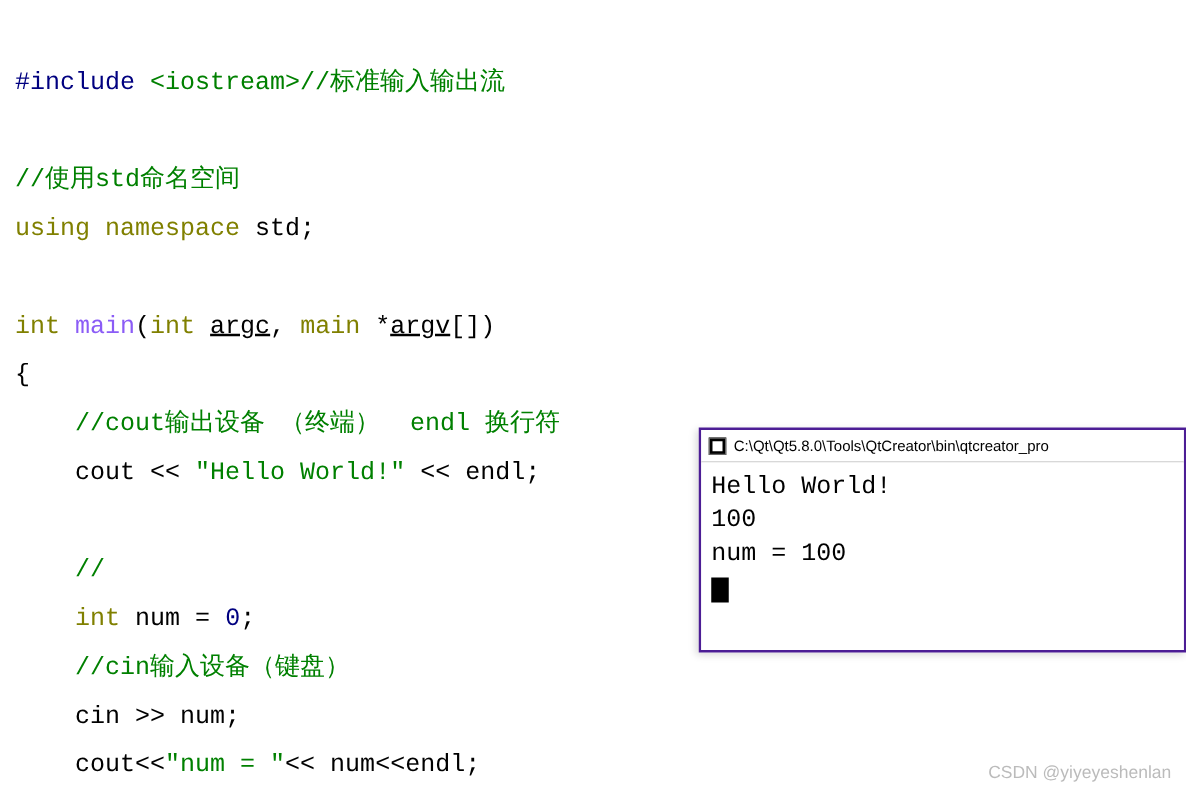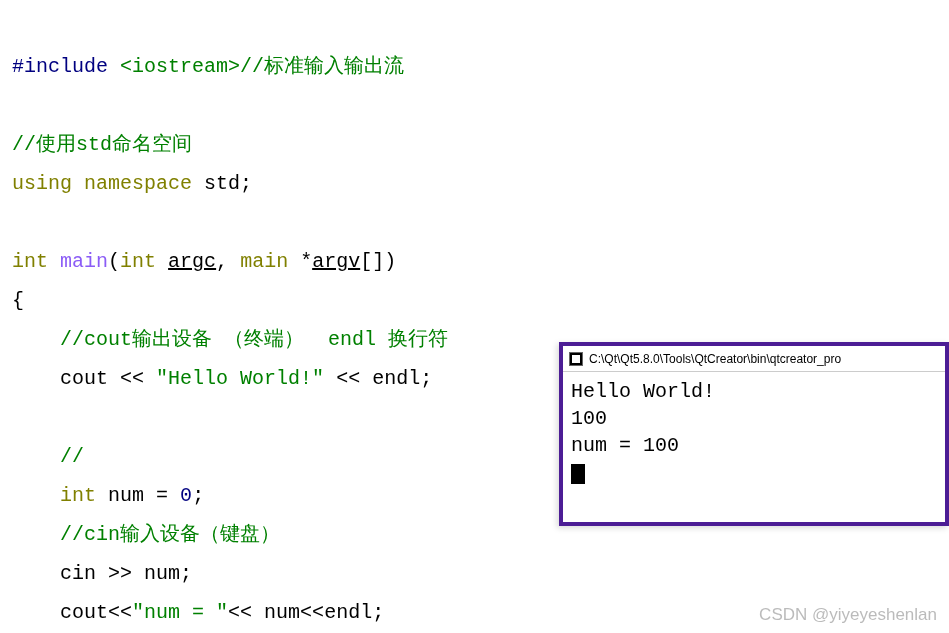--- a/index.html
+++ b/index.html
@@ -32,21 +32,21 @@
     .op { color: #000000; }
     .func { color: #8b5cf6; }
     .underline { text-decoration: underline; }
     
     .terminal-window {
       position: absolute;
       right: 0;
       top: 342px;
       width: 390px;
       background: #ffffff;
-      border: 4px solid #4c1d95;
+      border: 2px solid #4c1d95;
       box-shadow: -2px 2px 6px rgba(0,0,0,0.15);
     }
     .terminal-titlebar {
       height: 26px;
       background: #ffffff;
       border-bottom: 1px solid #ccc;
       display: flex;
       align-items: center;
       padding: 0 6px;
       font-family: "Segoe UI", Tahoma, sans-serif;
@@ -89,21 +89,21 @@
       width: 14px;
       height: 20px;
       background: #000;
       vertical-align: text-bottom;
     }
     .watermark {
       position: absolute;
       right: 12px;
       bottom: 8px;
       font-family: sans-serif;
-      font-size: 17px;
+      font-size: 14px;
       color: rgba(120,120,120,0.5);
     }
   </style>
 </head>
 <body>
 
 <div class="editor">
 <span><span class="preproc">#include</span> <span class="include-path">&lt;iostream&gt;</span><span class="comment">//标准输入输出流</span></span>
 
 <span class="comment">//使用std命名空间</span>

